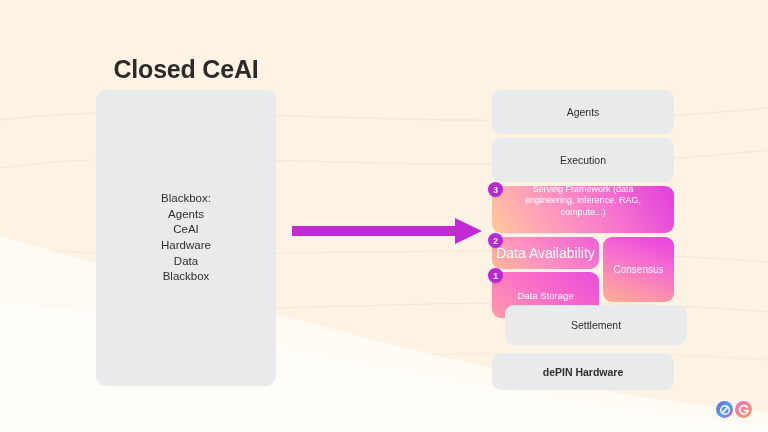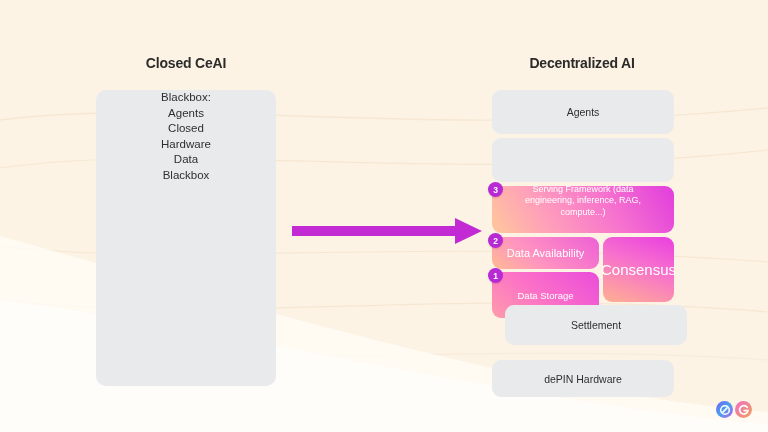--- a/index.html
+++ b/index.html
@@ -24,21 +24,21 @@
   .bg-waves {
     position: absolute;
     inset: 0;
     pointer-events: none;
   }
   .bg-waves svg { display: block; width: 768px; height: 432px; }
 
   
   .col-title {
     position: absolute;
-    font-size: 14px;
+    font-size: 25px;
     font-weight: bold;
     color: #2b2b2b;
     letter-spacing: -0.2px;
     text-align: center;
     white-space: nowrap;
   }
   #title-left  { left: 96px;  top: 55px;  width: 180px; }
   #title-right { left: 492px; top: 55px;  width: 180px; }
 
   
@@ -46,21 +46,21 @@
     position: absolute;
     left: 96px;
     top: 90px;
     width: 180px;
     height: 296px;
     background: #e9eaec;
     border-radius: 10px;
     display: flex;
     flex-direction: column;
     align-items: center;
-    justify-content: flex-start;
+    justify-content: center;
   }
   #blackbox .bb-line {
     font-size: 11.5px;
     color: #2f2f2f;
     line-height: 15.6px;
     text-align: center;
   }
 
   
   #arrow {
@@ -95,21 +95,21 @@
     background: #e9eaec;
     color: #2f2f2f;
     font-size: 10.5px;
     line-height: 14px;
   }
   .layer .lbl { display: block; }
 
   #layer-agents    { top: 0px;   height: 44px; }
   #layer-execution { top: 48px;  height: 44px; }
   #layer-settlement{ top: 215px; height: 40px; margin-left: 13px; }
-  #layer-depin     { top: 270px; height: 37px; }
+  #layer-depin     { top: 263px; height: 37px; font-weight: bold; }
 
   
   .pink {
     position: absolute;
     border-radius: 9px;
     color: #ffffff;
     display: flex;
     align-items: center;
     justify-content: center;
     text-align: center;
@@ -119,31 +119,31 @@
   #layer-serving {
     left: 0; top: 96px; width: 182px; height: 47px;
     font-size: 9px;
     line-height: 11.5px;
     padding: 15px 16px;
     background: linear-gradient(60deg, #ffc89a 0%, #ff9ebb 30%, #f775cd 62%, #e13ddd 100%);
     align-items: flex-end;
   }
   #layer-da {
     left: 0; top: 147px; width: 107px; height: 32px;
-    font-size: 11px;
+    font-size: 14px;
     background: linear-gradient(40deg, #ffbb92 0%, #ff94c0 38%, #ee5fd6 100%);
   }
   #layer-storage {
     left: 0; top: 182px; width: 107px; height: 46px;
     font-size: 9.5px;
     background: linear-gradient(40deg, #ff9cab 0%, #fc72c6 45%, #ea4cdb 100%);
   }
   #layer-consensus {
     left: 111px; top: 147px; width: 71px; height: 65px;
-    font-size: 15px;
+    font-size: 10px;
     background: linear-gradient(200deg, #e93fe0 0%, #f76fce 42%, #ffb091 100%);
   }
 
   
   .badge {
     position: absolute;
     width: 15px;
     height: 15px;
     border-radius: 50%;
     background: #b829d6;
@@ -200,42 +200,42 @@
       <path d="M0,236 C230,300 520,392 768,412 L768,432 L0,432 Z" fill="#fffdf8" opacity="0.75"></path>
       <path d="M0,300 C240,330 520,404 768,424 L768,432 L0,432 Z" fill="#fffefb" opacity="0.7"></path>
     </svg>
   </div>
 
   <div class="col-title" id="title-left">Closed CeAI</div>
 
   <div id="blackbox">
     <span class="bb-line">Blackbox:</span>
     <span class="bb-line">Agents</span>
-    <span class="bb-line">Closed</span>
+    <span class="bb-line">CeAI</span>
     <span class="bb-line">Hardware</span>
     <span class="bb-line">Data</span>
     <span class="bb-line">Blackbox</span>
   </div>
 
   <div id="arrow">
     <svg width="190" height="26" viewBox="0 0 190 26" xmlns="http://www.w3.org/2000/svg">
       <path d="M0,8 L163,8 L163,0 L190,13 L163,26 L163,18 L0,18 Z" fill="#c22ad4"></path>
     </svg>
   </div>
 
-  <div class="col-title" id="title-right">Decentralized AI</div>
 
   <div id="stack">
 
     <div class="layer gray" id="layer-agents">
       <span class="lbl">Agents</span>
     </div>
 
     <div class="layer gray" id="layer-execution">
       <div>
+        <span class="lbl">Execution</span>
       </div>
     </div>
 
     <div class="pink" id="layer-serving">
       <div>
         <span class="lbl">Serving Framework</span>
         <span class="lbl">(data engineering, inference, RAG,</span>
         <span class="lbl">compute...)</span>
       </div>
     </div>

